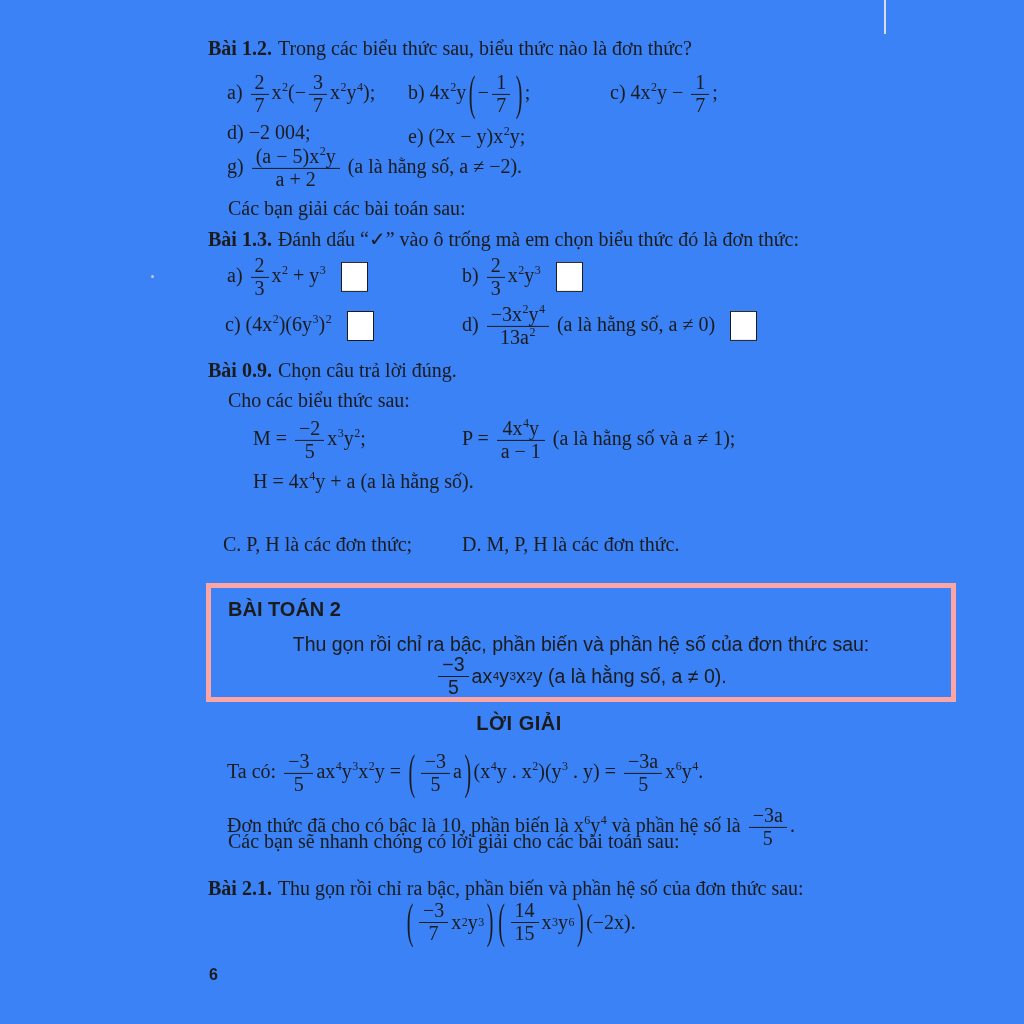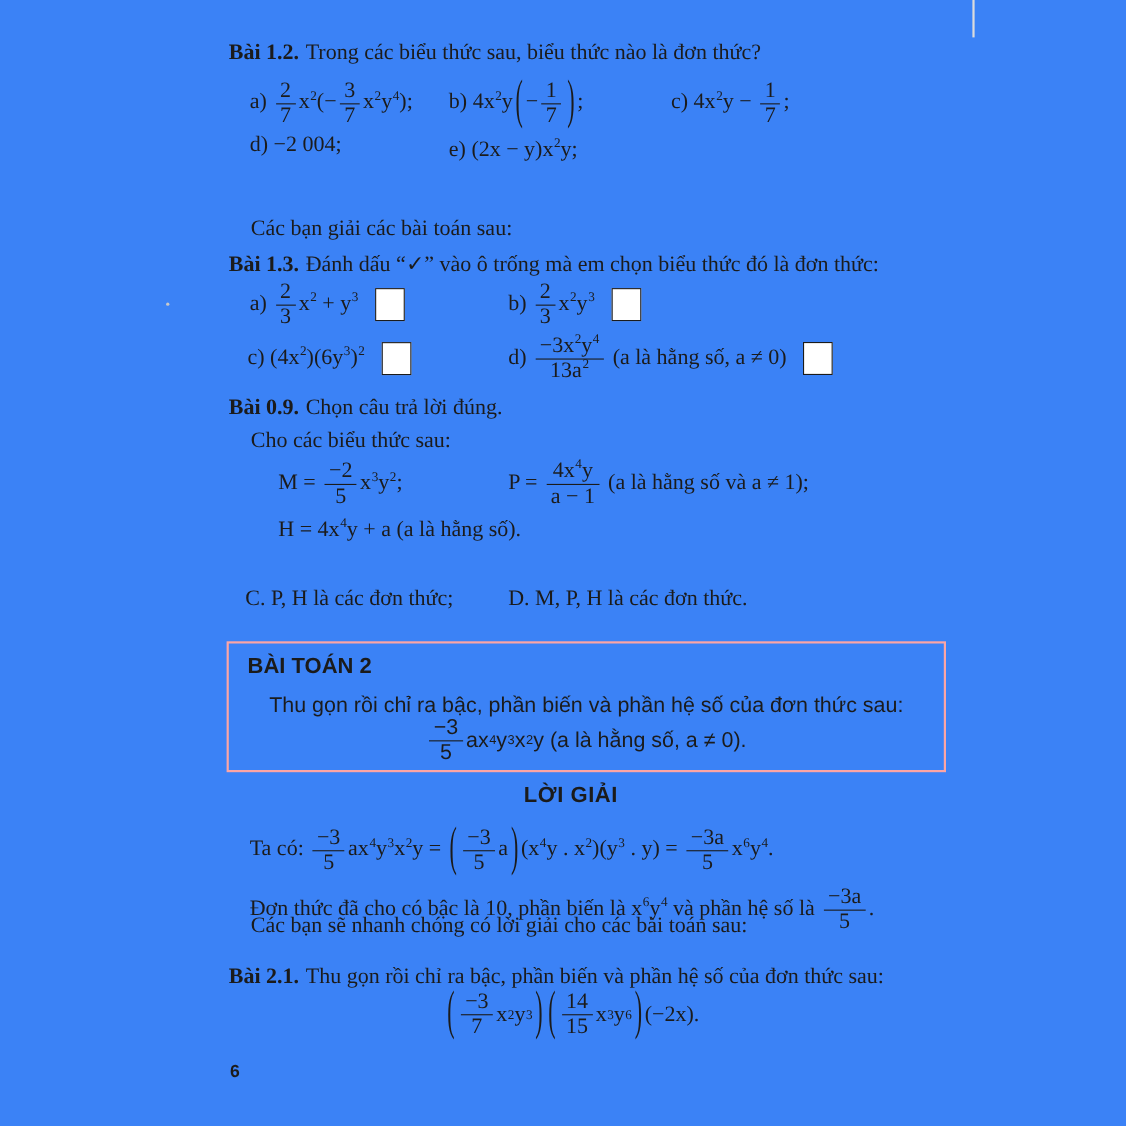--- a/index.html
+++ b/index.html
@@ -8,21 +8,21 @@
   .sans{font-family:"Liberation Sans","DejaVu Sans",sans-serif;}
   .ab{position:absolute;white-space:nowrap;}
   .vc{position:absolute;white-space:nowrap;transform:translateY(-50%);}
   .lbl{margin-right:6px;font-weight:bold;}
   .frac{display:inline-flex;flex-direction:column;vertical-align:middle;margin:0 3px;line-height:1.08;text-align:center;}
   .fn{padding:0 4px;}
   .fd{border-top:1.8px solid #1b1b1b;padding:0 4px;}
   sup.ms{font-size:0.6em;line-height:0;vertical-align:super;margin-left:0.5px;}
   .bp{display:inline-block;vertical-align:middle;transform:scaleY(2.45);line-height:1;margin:0 2.5px;position:relative;top:-2px;font-weight:300;}
   .cb{display:inline-block;width:25px;height:28px;border:1.6px solid #1b1b1b;vertical-align:middle;margin-left:15px;background:#fff;}
-  .box{position:absolute;left:206px;top:583px;width:654px;height:119px;border:2px solid #fca5a5;box-sizing:border-box;}
+  .box{position:absolute;left:206px;top:583px;width:750px;height:119px;border:5px solid #fca5a5;box-sizing:border-box;}
   .box-title{position:absolute;left:17px;top:10px;font-weight:bold;font-size:20px;}
   .box-body{position:absolute;left:0;right:0;top:45px;text-align:center;font-size:19.5px;}
   .box-formula{position:absolute;left:0;right:0;top:63px;height:50px;display:flex;align-items:center;justify-content:center;font-size:19.5px;}
   .solhead{font-weight:bold;font-size:20px;letter-spacing:0.5px;}
   .pageno{position:absolute;left:209px;top:966px;font-weight:bold;font-size:16px;}
   .artifact-line{position:absolute;left:884px;top:0;width:2px;height:34px;background:#dcdcdc;}
   .speckle{position:absolute;left:151px;top:275px;width:3px;height:3px;background:#c9c9c9;border-radius:50%;}
   .centerflex{display:flex;align-items:center;justify-content:center;}
 </style>
 </head>
@@ -46,20 +46,24 @@
   <div class="vc serif" style="left:408px;top:94px">b) 4x<sup class="ms">2</sup>y<span class="bp">(</span>−<span class="frac">
         <span class="fn">1</span>
         <span class="fd">7</span>
       </span><span class="bp">)</span>;</div>
   <div class="vc serif" style="left:610px;top:94px">c) 4x<sup class="ms">2</sup>y − <span class="frac">
         <span class="fn">1</span>
         <span class="fd">7</span>
       </span>;</div>
   <div class="vc serif" style="left:227px;top:132px">d) −2 004;</div>
   <div class="vc serif" style="left:408px;top:136px">e) (2x − y)x<sup class="ms">2</sup>y;</div>
+  <div class="vc serif" style="left:227px;top:168px">g) <span class="frac">
+        <span class="fn">(a − 5)x<sup class="ms">2</sup>y</span>
+        <span class="fd">a + 2</span>
+      </span> (a là hằng số, a ≠ −2).</div>
 
   <div class="ab serif" style="left:228px;top:197px">Các bạn giải các bài toán sau:</div>
 
   <div class="ab serif" style="left:208px;top:227px">
     <b class="lbl">Bài 1.3.</b><span>Đánh dấu “✓” vào ô trống mà em chọn biểu thức đó là đơn thức:</span>
   </div>
   <div class="vc serif" style="left:227px;top:277px">
     <span>a) <span class="frac">
           <span class="fn">2</span>
           <span class="fd">3</span>

